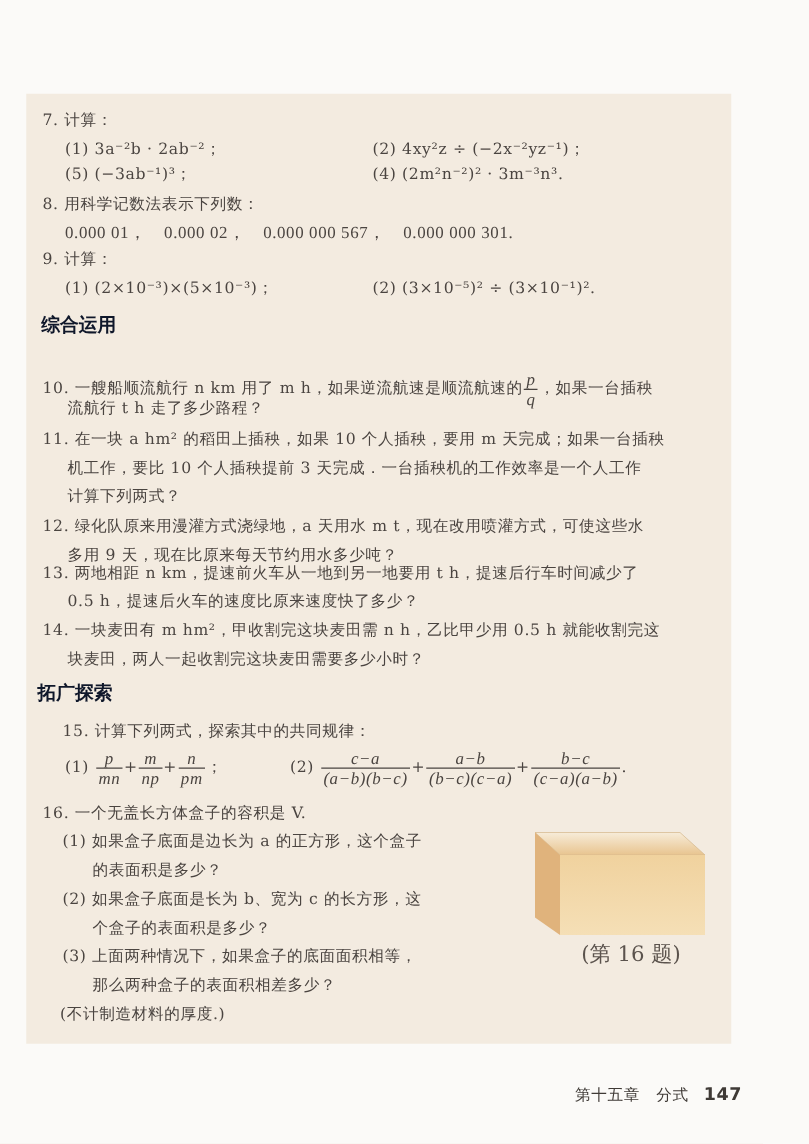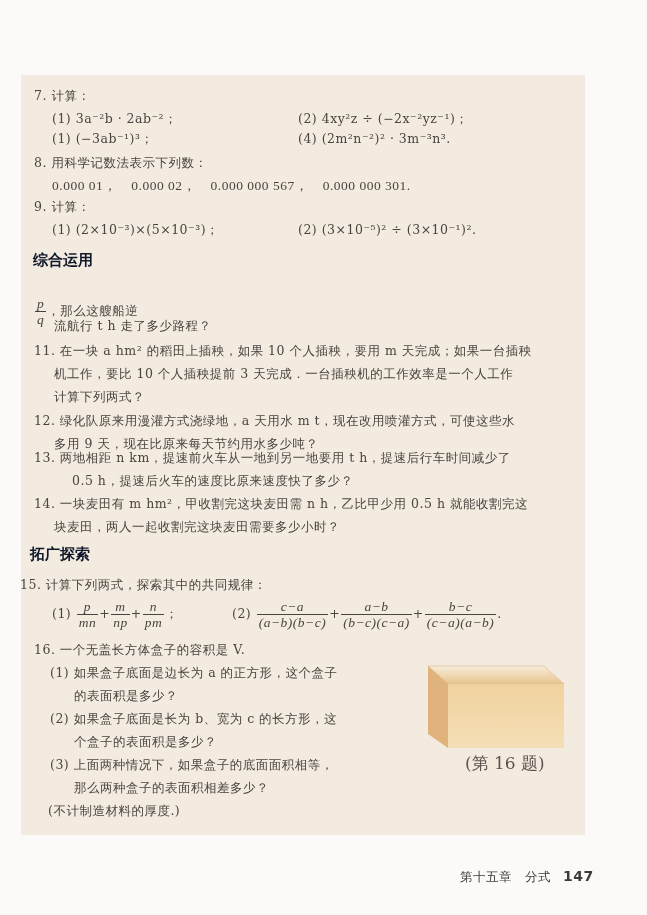--- a/index.html
+++ b/index.html
@@ -29,53 +29,53 @@
   .footer .pg { font-weight: bold; font-size: 14px; margin-left: 12px; }
 </style>
 </head>
 <body>
 
 <div class="panel"></div>
 
 <div class="line" style="left:34px;top:88px">7. 计算：</div>
 <div class="line" style="left:52px;top:111px">(1) 3a⁻²b · 2ab⁻²；</div>
 <div class="line" style="left:298px;top:111px">(2) 4xy²z ÷ (−2x⁻²yz⁻¹)；</div>
-<div class="line" style="left:52px;top:131px">(1) (−3ab⁻¹)³；</div>
+<div class="line" style="left:52px;top:131px">(5) (−3ab⁻¹)³；</div>
 <div class="line" style="left:298px;top:131px">(4) (2m²n⁻²)² · 3m⁻³n³.</div>
 
 <div class="line" style="left:34px;top:155px">8. 用科学记数法表示下列数：</div>
 <div class="line roman" style="left:52px;top:177px">0.000 01，　0.000 02，　0.000 000 567，　0.000 000 301.</div>
 
 <div class="line" style="left:34px;top:199px">9. 计算：</div>
 <div class="line" style="left:52px;top:222px">(1) (2×10⁻³)×(5×10⁻³)；</div>
 <div class="line" style="left:298px;top:222px">(2) (3×10⁻⁵)² ÷ (3×10⁻¹)².</div>
 
 <div class="heading" style="left:33px;top:251px">综合运用</div>
 
 <div class="line" style="left:34px;top:296px">
-  <span class="frac math"><span class="n">p</span><span class="d">q</span></span><span>，那么这艘船逆</span>
+  <span>10. 一艘船顺流航行 n km 用了 m h，如果逆流航速是顺流航速的</span><span class="frac math"><span class="n">p</span><span class="d">q</span></span><span>，如果一台插秧</span>
 </div>
 <div class="line" style="left:54px;top:318px">流航行 t h 走了多少路程？</div>
 
 <div class="line" style="left:34px;top:343px">11. 在一块 a hm² 的稻田上插秧，如果 10 个人插秧，要用 m 天完成；如果一台插秧</div>
 <div class="line" style="left:54px;top:366px">机工作，要比 10 个人插秧提前 3 天完成．一台插秧机的工作效率是一个人工作</div>
 <div class="line" style="left:54px;top:389px">计算下列两式？</div>
 
 <div class="line" style="left:34px;top:413px">12. 绿化队原来用漫灌方式浇绿地，a 天用水 m t，现在改用喷灌方式，可使这些水</div>
 <div class="line" style="left:54px;top:436px">多用 9 天，现在比原来每天节约用水多少吨？</div>
 
 <div class="line" style="left:34px;top:450px">13. 两地相距 n km，提速前火车从一地到另一地要用 t h，提速后行车时间减少了</div>
-<div class="line" style="left:72px;top:473px">0.5 h，提速后火车的速度比原来速度快了多少？</div>
+<div class="line" style="left:54px;top:473px">0.5 h，提速后火车的速度比原来速度快了多少？</div>
 
 <div class="line" style="left:34px;top:496px">14. 一块麦田有 m hm²，甲收割完这块麦田需 n h，乙比甲少用 0.5 h 就能收割完这</div>
 <div class="line" style="left:54px;top:519px">块麦田，两人一起收割完这块麦田需要多少小时？</div>
 
 <div class="heading" style="left:30px;top:545px">拓广探索</div>
 
-<div class="line" style="left:20px;top:577px">15. 计算下列两式，探索其中的共同规律：</div>
+<div class="line" style="left:50px;top:577px">15. 计算下列两式，探索其中的共同规律：</div>
 <div class="line" style="left:52px;top:599px">
   <span>(1)</span>
   <span class="frac math"><span class="n">p</span><span class="d">mn</span></span>+<span class="frac math"><span class="n">m</span><span class="d">np</span></span>+<span class="frac math"><span class="n">n</span><span class="d">pm</span></span><span>；</span>
 </div>
 <div class="line" style="left:232px;top:599px">
   <span>(2)</span>
   <span class="frac math"><span class="n">c−a</span><span class="d">(a−b)(b−c)</span></span>+<span class="frac math"><span class="n">a−b</span><span class="d">(b−c)(c−a)</span></span>+<span class="frac math"><span class="n">b−c</span><span class="d">(c−a)(a−b)</span></span><span>.</span>
 </div>
 
 <div class="line" style="left:34px;top:642px">16. 一个无盖长方体盒子的容积是 V.</div>

